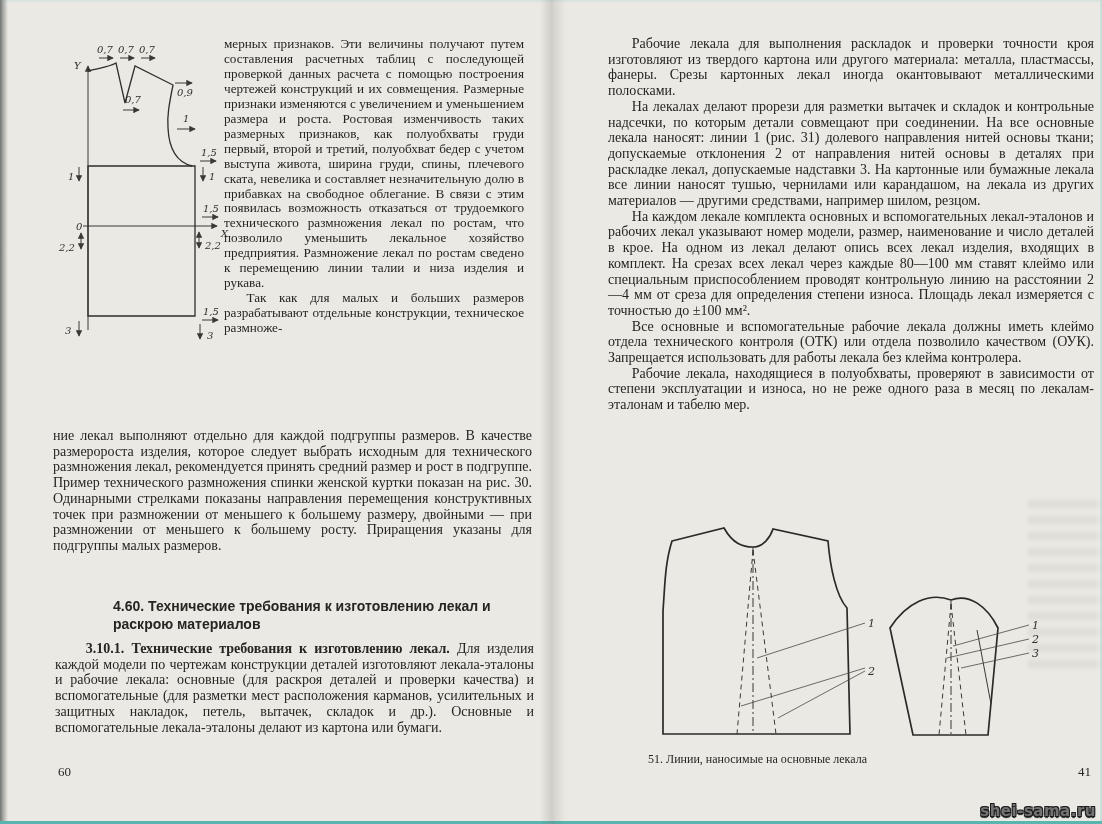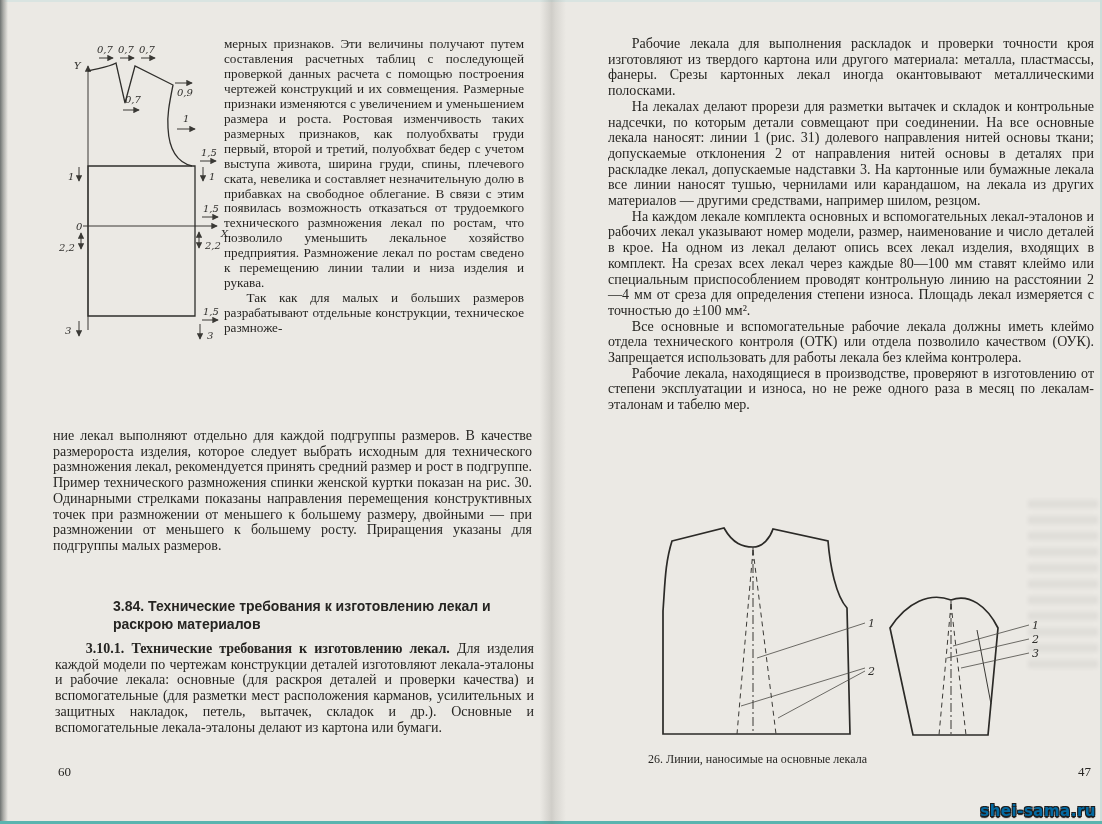--- a/index.html
+++ b/index.html
@@ -32,21 +32,21 @@
   svg{display:block;}
   .fig-line{stroke:#3a3935;stroke-width:1;fill:none;}
   .fig-outline{stroke:#2f2e2b;stroke-width:1.3;fill:none;}
   .fig-outline-heavy{stroke:#2b2a27;stroke-width:1.7;fill:none;}
   .fig-leader{stroke:#4a4944;stroke-width:.8;fill:none;}
   .dashdot{stroke-dasharray:9 3 2 3;}
   .dashed{stroke-dasharray:5 4;}
   .fl{font:italic 10px "DejaVu Serif",serif;fill:#2f2e2b;}
   .fl31{font:italic 11px "DejaVu Serif",serif;fill:#2f2e2b;}
   .watermark{right:6px;bottom:4px;font-family:"DejaVu Sans",sans-serif;
-    font-weight:bold;font-size:15px;letter-spacing:.5px;color:#0369a1;
+    font-weight:bold;font-size:15px;letter-spacing:.5px;color:#737373;
     text-shadow:-1px -1px 0 #1c1c1c,1px -1px 0 #1c1c1c,-1px 1px 0 #1c1c1c,
                  1px 1px 0 #1c1c1c,0 2px 1px #1c1c1c;}
 </style>
 </head>
 <body>
 
 <div class="abs edge-top"></div>
 <div class="abs edge-left"></div>
 <div class="abs edge-right"></div>
 <div class="abs edge-bottom"></div>
@@ -106,37 +106,37 @@
 
   <div class="abs col-text" style="left:214px;top:37px;width:300px;">
     <p>мерных признаков. Эти величины получают путем составления расчетных таблиц с последующей проверкой данных расчета с помощью построения чертежей конструкций и их совмещения. Размерные признаки изменяются с увеличением и уменьшением размера и роста. Ростовая изменчивость таких размерных признаков, как полуобхваты груди первый, второй и третий, полуобхват бедер с учетом выступа живота, ширина груди, спины, плечевого ската, невелика и составляет незначительную долю в прибавках на свободное облегание. В связи с этим появилась возможность отказаться от трудоемкого технического размножения лекал по ростам, что позволило уменьшить лекальное хозяйство предприятия. Размножение лекал по ростам сведено к перемещению линии талии и низа изделия и рукава.</p>
     <p class="ind">Так как для малых и больших размеров разрабатывают отдельные конструкции, техническое размноже-</p>
   </div>
 
   <div class="abs body-text" style="left:43px;top:428px;width:479px;">
     <p>ние лекал выполняют отдельно для каждой подгруппы размеров. В качестве размеророста изделия, которое следует выбрать исходным для технического размножения лекал, рекомендуется принять средний размер и рост в подгруппе. Пример технического размножения спинки женской куртки показан на рис. 30. Одинарными стрелками показаны направления перемещения конструктивных точек при размножении от меньшего к большему размеру, двойными — при размножении от меньшего к большему росту. Приращения указаны для подгруппы малых размеров.</p>
   </div>
 
-  <div class="abs heading" style="left:103px;top:598px;width:425px;">3.84. Технические требования к изготовлению лекал и раскрою материалов</div>
+  <div class="abs heading" style="left:103px;top:598px;width:425px;">4.60. Технические требования к изготовлению лекал и раскрою материалов</div>
 
   <div class="abs body-text" style="left:45px;top:641px;width:479px;">
     <p class="ind2"><span class="lead-bold">3.10.1. Технические требования к изготовлению лекал. </span><span>Для изделия каждой модели по чертежам конструкции деталей изготовляют лекала-эталоны и рабочие лекала: основные (для раскроя деталей и проверки качества) и вспомогательные (для разметки мест расположения карманов, усилительных и защитных накладок, петель, вытачек, складок и др.). Основные и вспомогательные лекала-эталоны делают из картона или бумаги.</span></p>
   </div>
 
   <div class="abs pagenum" style="left:48px;top:764px;">60</div>
 </div>
 
 <div class="abs" style="left:558px;top:0;width:544px;height:824px;">
 
   <div class="abs body-text" style="left:50px;top:36px;width:486px;">
     <p class="ind">Рабочие лекала для выполнения раскладок и проверки точности кроя изготовляют из твердого картона или другого материала: металла, пластмассы, фанеры. Срезы картонных лекал иногда окантовывают металлическими полосками.</p>
     <p class="ind">На лекалах делают прорези для разметки вытачек и складок и контрольные надсечки, по которым детали совмещают при соединении. На все основные лекала наносят: линии 1 (рис. 31) долевого направления нитей основы ткани; допускаемые отклонения 2 от направления нитей основы в деталях при раскладке лекал, допускаемые надставки 3. На картонные или бумажные лекала все линии наносят тушью, чернилами или карандашом, на лекала из других материалов — другими средствами, например шилом, резцом.</p>
     <p class="ind">На каждом лекале комплекта основных и вспомогательных лекал-эталонов и рабочих лекал указывают номер модели, размер, наименование и число деталей в крое. На одном из лекал делают опись всех лекал изделия, входящих в комплект. На срезах всех лекал через каждые 80—100 мм ставят клеймо или специальным приспособлением проводят контрольную линию на расстоянии 2—4 мм от среза для определения степени износа. Площадь лекал измеряется с точностью до ±100 мм².</p>
     <p class="ind">Все основные и вспомогательные рабочие лекала должны иметь клеймо отдела технического контроля (ОТК) или отдела позволило качеством (ОУК). Запрещается использовать для работы лекала без клейма контролера.</p>
-    <p class="ind">Рабочие лекала, находящиеся в производстве, проверяют в изготовлению от степени эксплуатации и износа, но не реже одного раза в месяц по лекалам-эталонам и табелю мер.</p>
+    <p class="ind">Рабочие лекала, находящиеся в полуобхваты, проверяют в зависимости от степени эксплуатации и износа, но не реже одного раза в месяц по лекалам-эталонам и табелю мер.</p>
   </div>
 
   <svg class="abs" style="left:67px;top:506px;" width="430" height="238" viewBox="0 0 430 238">
 
     <path class="fig-outline-heavy" d="M47,35 L99,22 C108,38 118,41 128,41 C138,41 145,32 148,23 L203,35 C205,60 211,90 222,102 L225,228 L38,228 L38,105 C40,78 40,57 47,35 Z"></path>
     <line class="fig-line dashdot" x1="128" y1="41" x2="128" y2="228"></line>
     <line class="fig-line dashed" x1="128" y1="44" x2="112" y2="228"></line>
     <line class="fig-line dashed" x1="128" y1="44" x2="151" y2="228"></line>
     <line class="fig-leader" x1="240" y1="117" x2="132" y2="152"></line>
     <text class="fl31" x="243" y="121">1</text>
@@ -150,18 +150,18 @@
     <line class="fig-line dashed" x1="326" y1="98" x2="314" y2="229"></line>
     <line class="fig-line dashed" x1="326" y1="98" x2="341" y2="229"></line>
     <line class="fig-leader" x1="404" y1="119" x2="328" y2="140"></line>
     <text class="fl31" x="407" y="123">1</text>
     <line class="fig-leader" x1="404" y1="133" x2="322" y2="152"></line>
     <text class="fl31" x="407" y="137">2</text>
     <line class="fig-leader" x1="404" y1="147" x2="336" y2="162"></line>
     <text class="fl31" x="407" y="151">3</text>
   </svg>
 
-  <div class="abs caption31" style="left:90px;top:752px;width:400px;">26. Линии, наносимые на основные лекала</div>
+  <div class="abs caption31" style="left:90px;top:752px;width:400px;">51. Линии, наносимые на основные лекала</div>
 
-  <div class="abs pagenum" style="left:520px;top:764px;">47</div>
+  <div class="abs pagenum" style="left:520px;top:764px;">41</div>
 </div>
 
 <div class="abs watermark">shei-sama.ru</div>
 
 </body></html>

